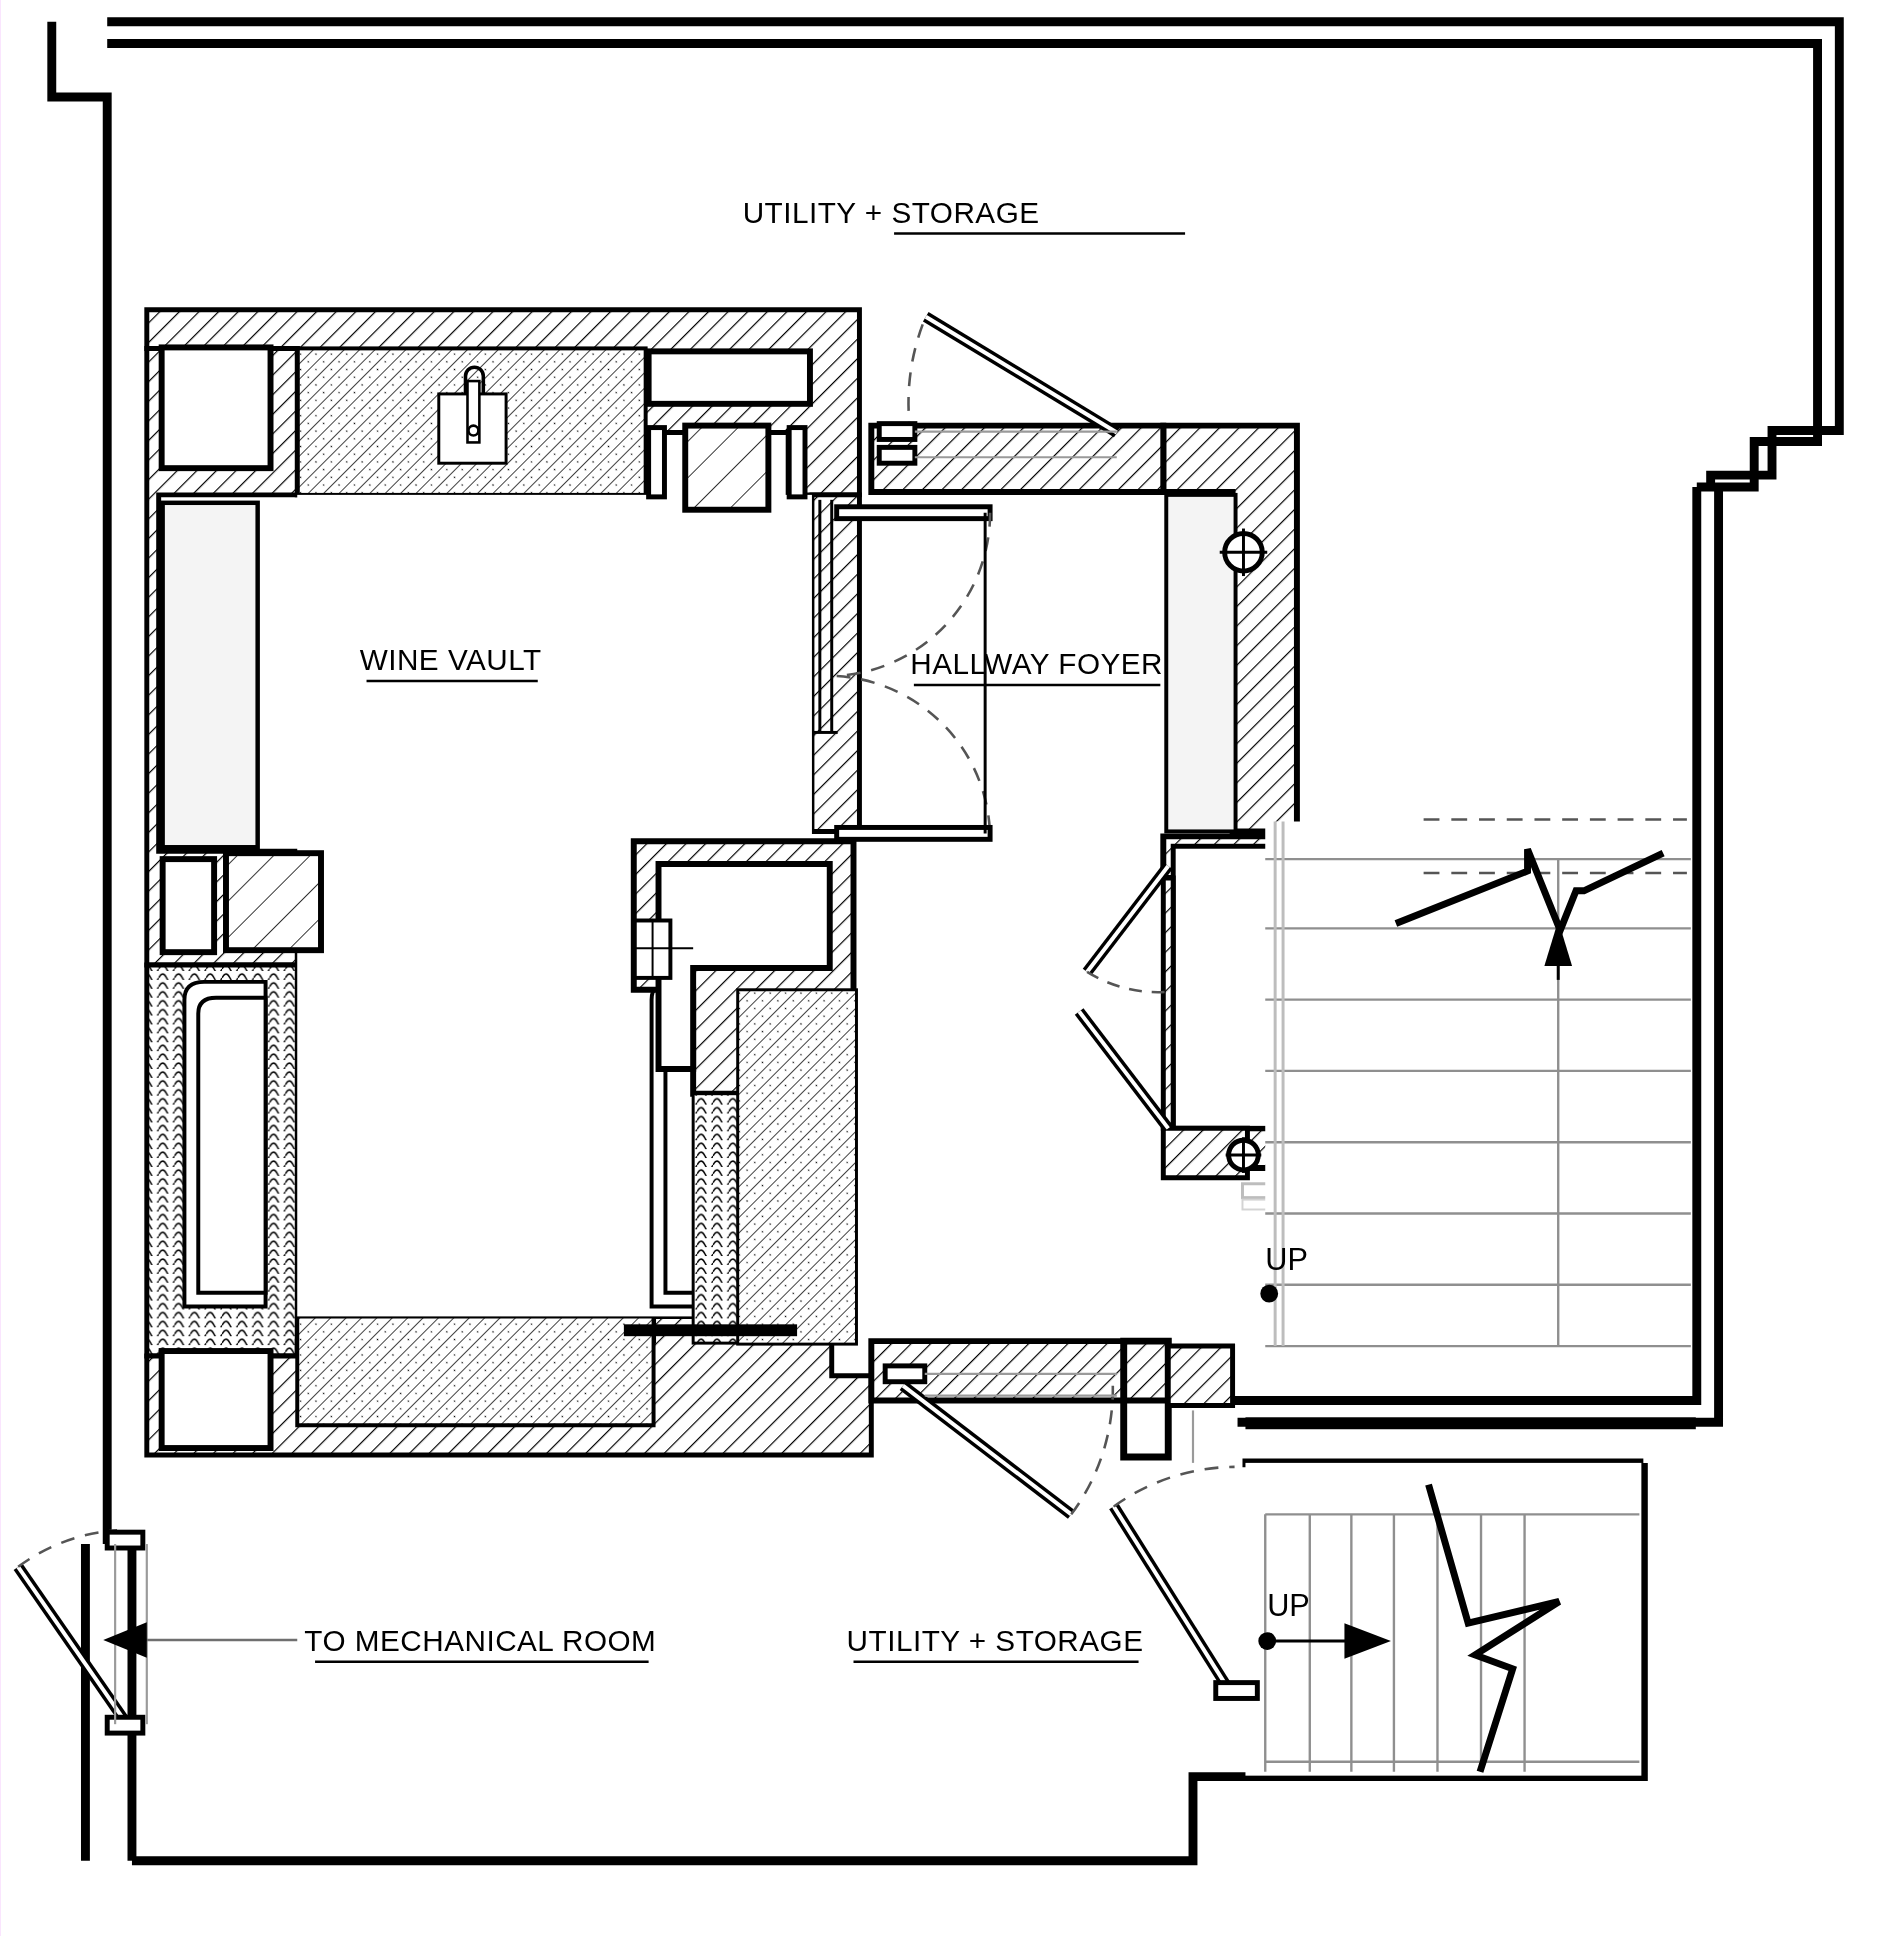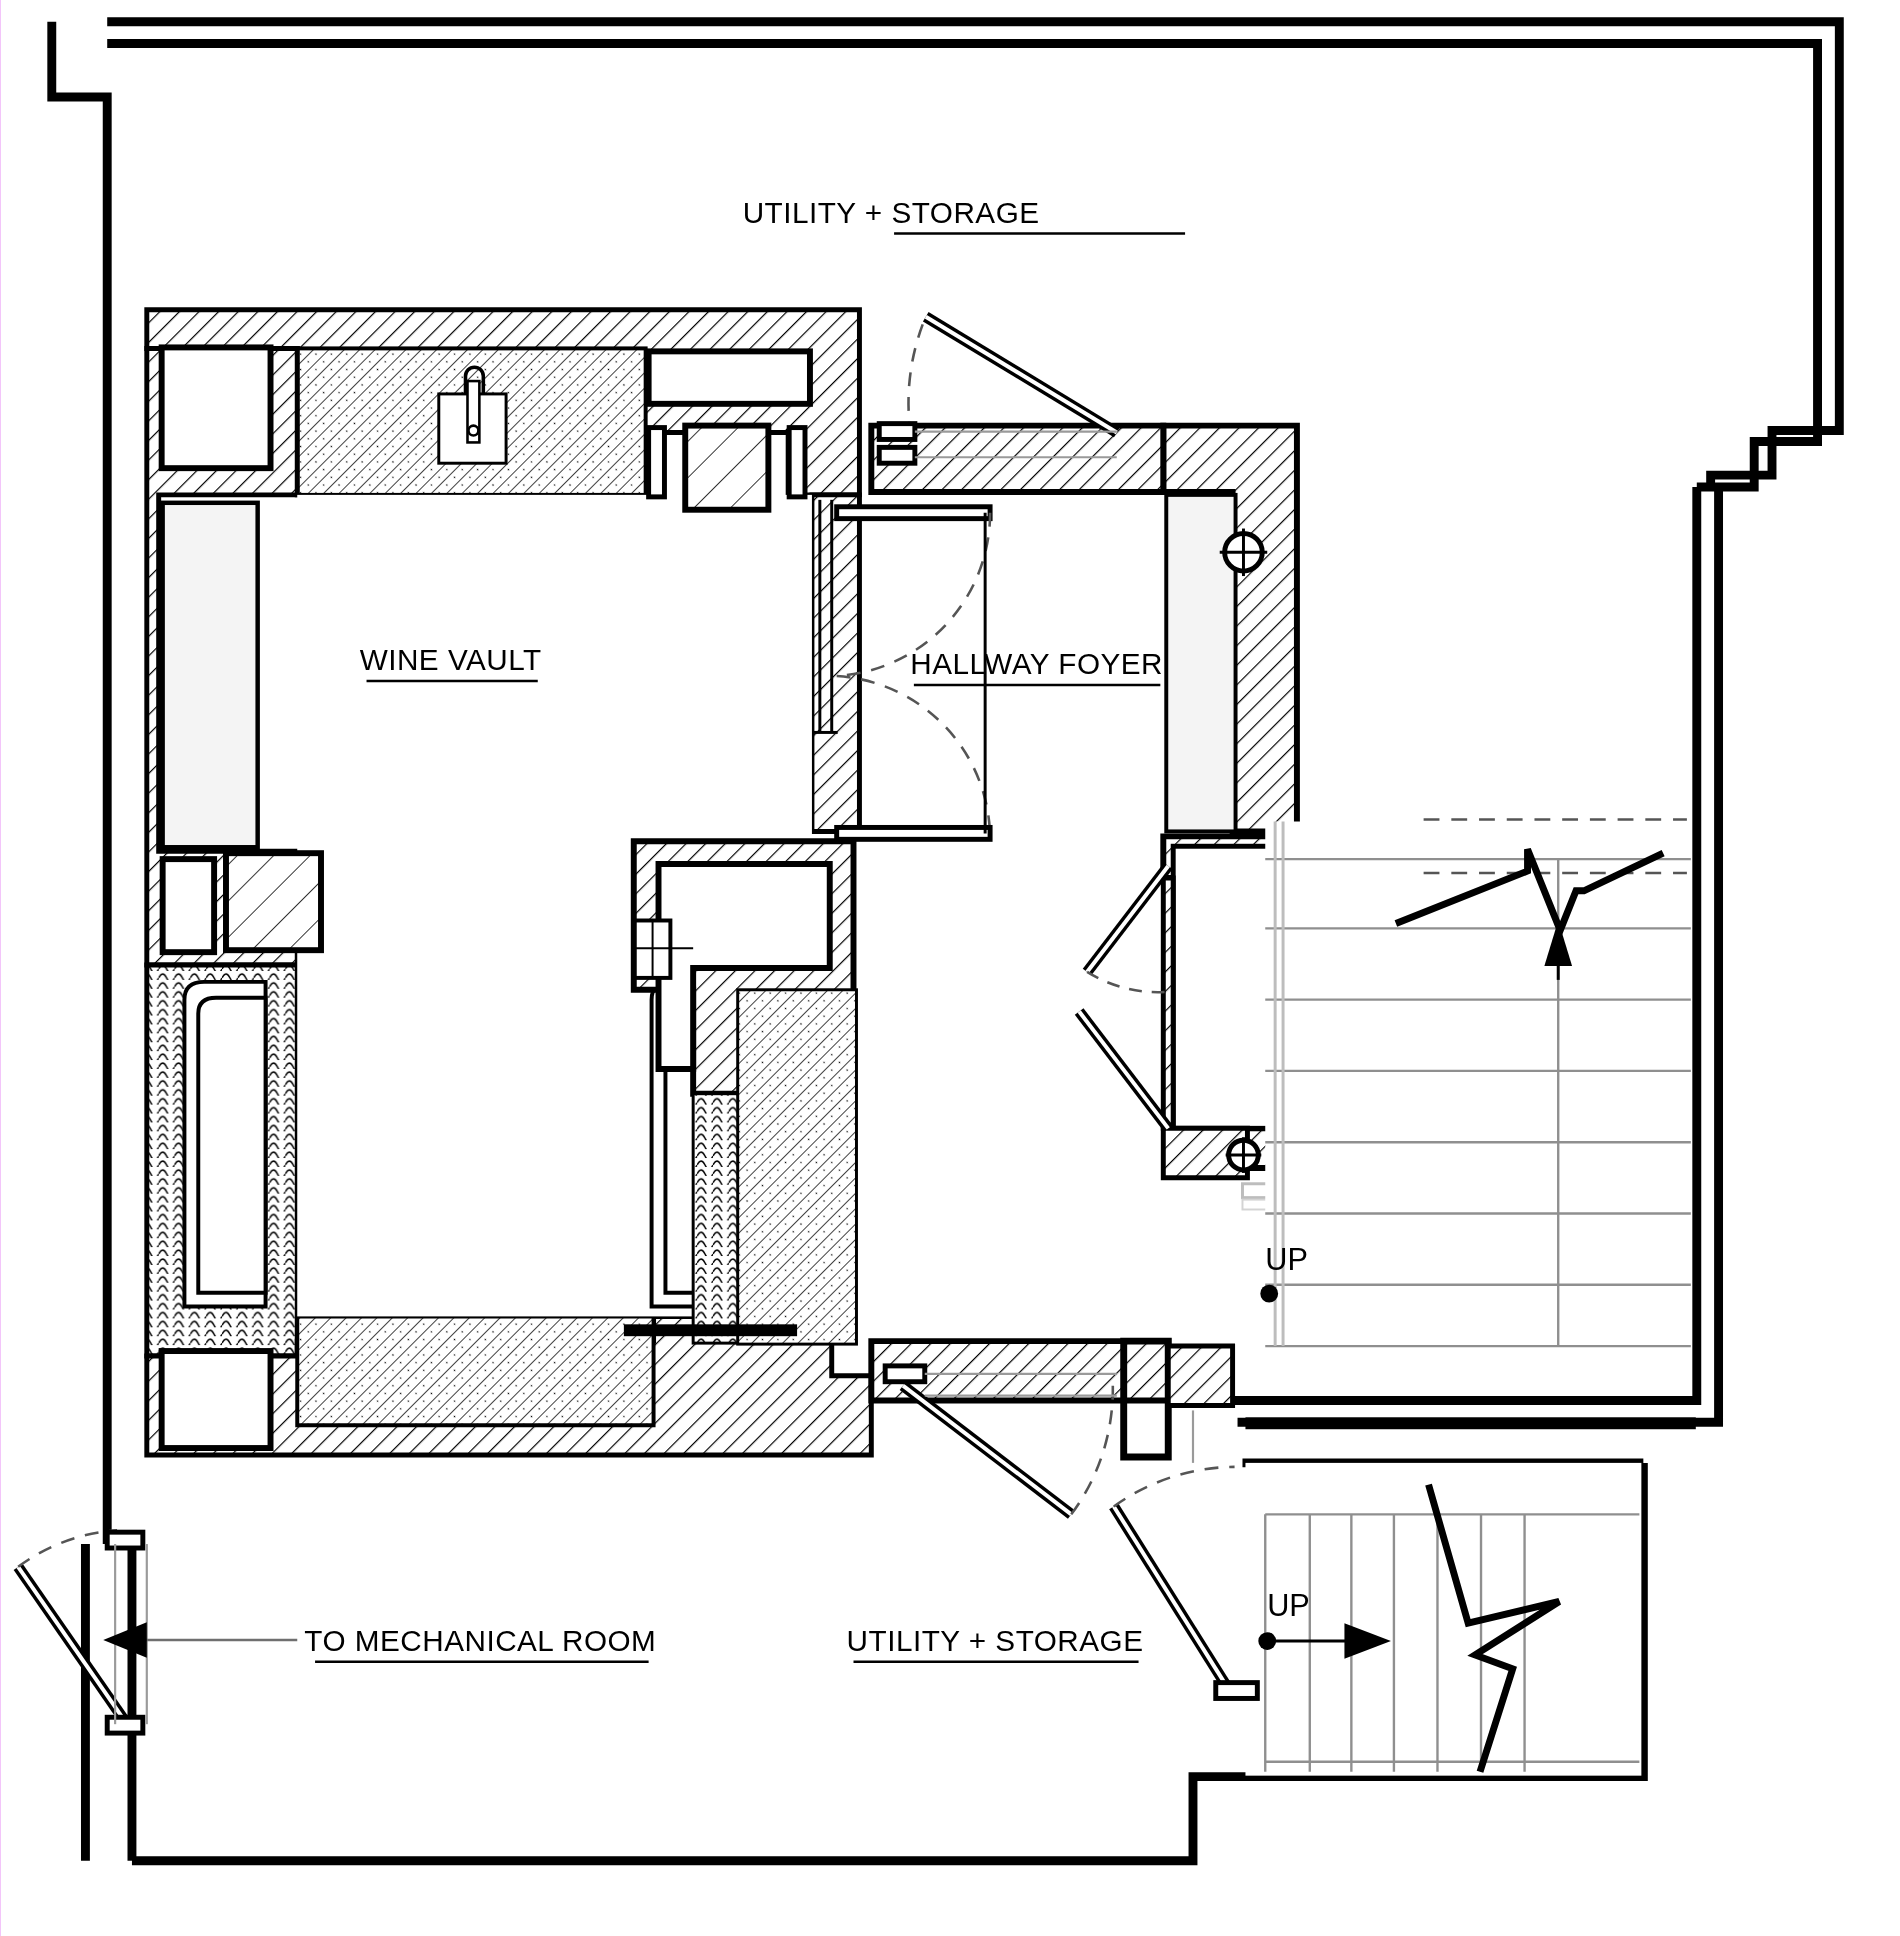--- a/index.html
+++ b/index.html
@@ -1,17 +1,17 @@
 <!DOCTYPE html>
 <html><head>
 <meta charset="utf-8">
 <style>
   html,body{margin:0;padding:0;background:#ffffff;}
   body{font-family:"Liberation Sans",sans-serif;}
-  #sheet{position:relative;width:1876px;height:1936px;background:#d946ef;overflow:hidden;}
+  #sheet{position:relative;width:1876px;height:1936px;background:#f0abfc;overflow:hidden;}
   svg#plan{display:block;width:1901px;height:1936px;}
   .lbl{font-family:"Liberation Sans",sans-serif;font-size:30px;fill:#000;letter-spacing:0.5px;}
   .updir{font-family:"Liberation Sans",sans-serif;font-size:31px;fill:#000;}
 </style>
 </head>
 <body>
 
 <div id="sheet">
 <svg id="plan" viewBox="0 0 1920 1956" xmlns="http://www.w3.org/2000/svg">
 

